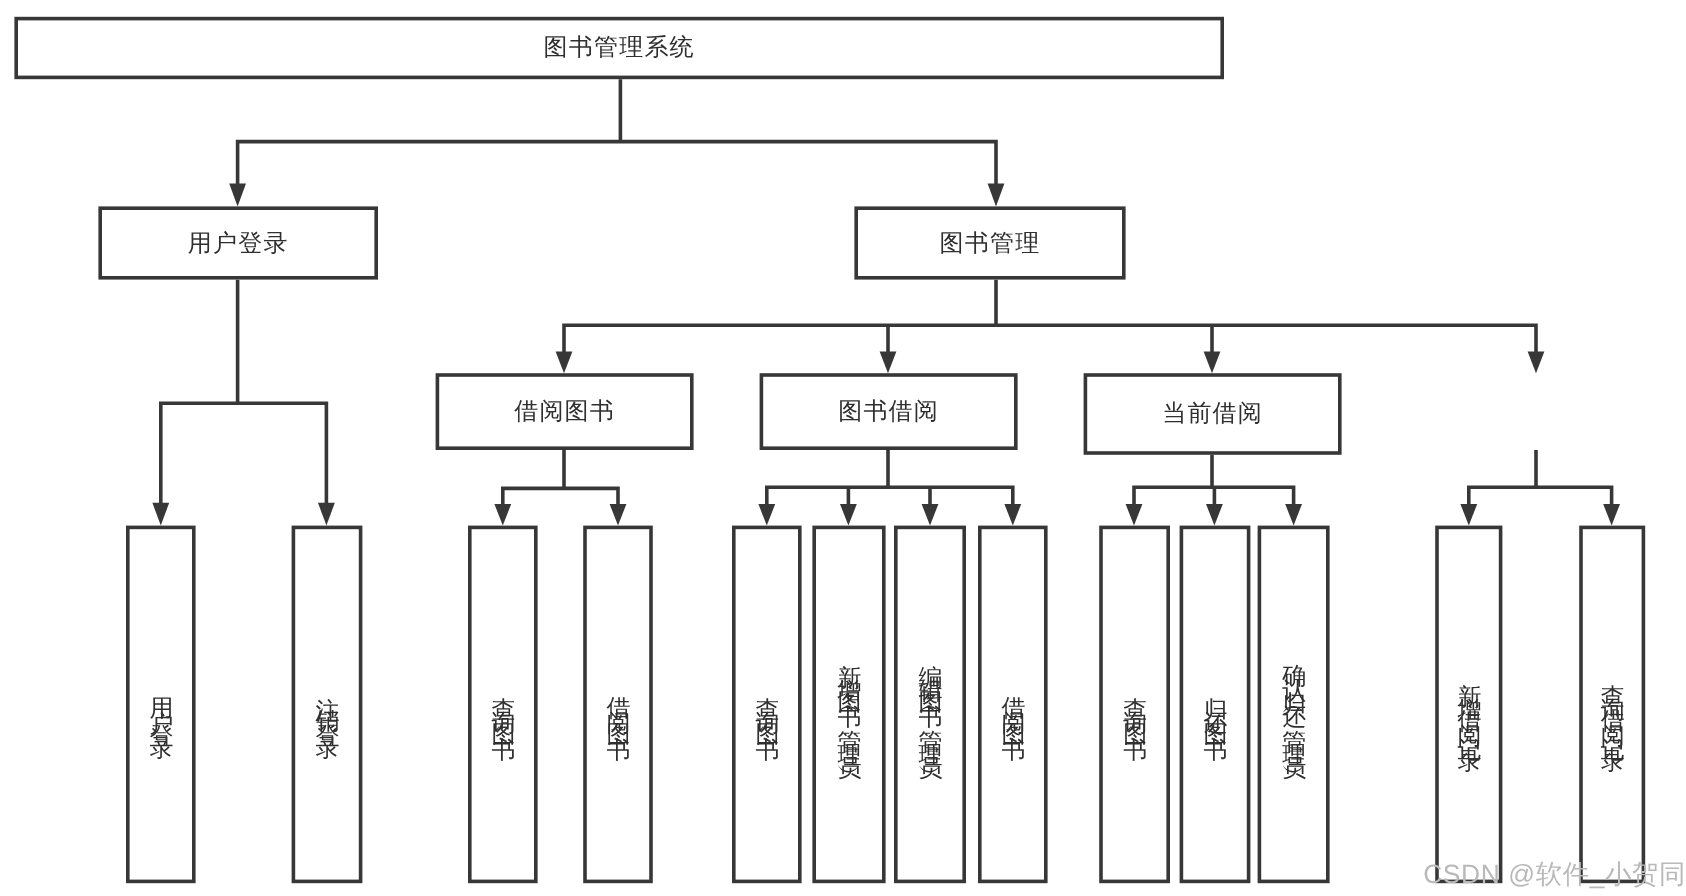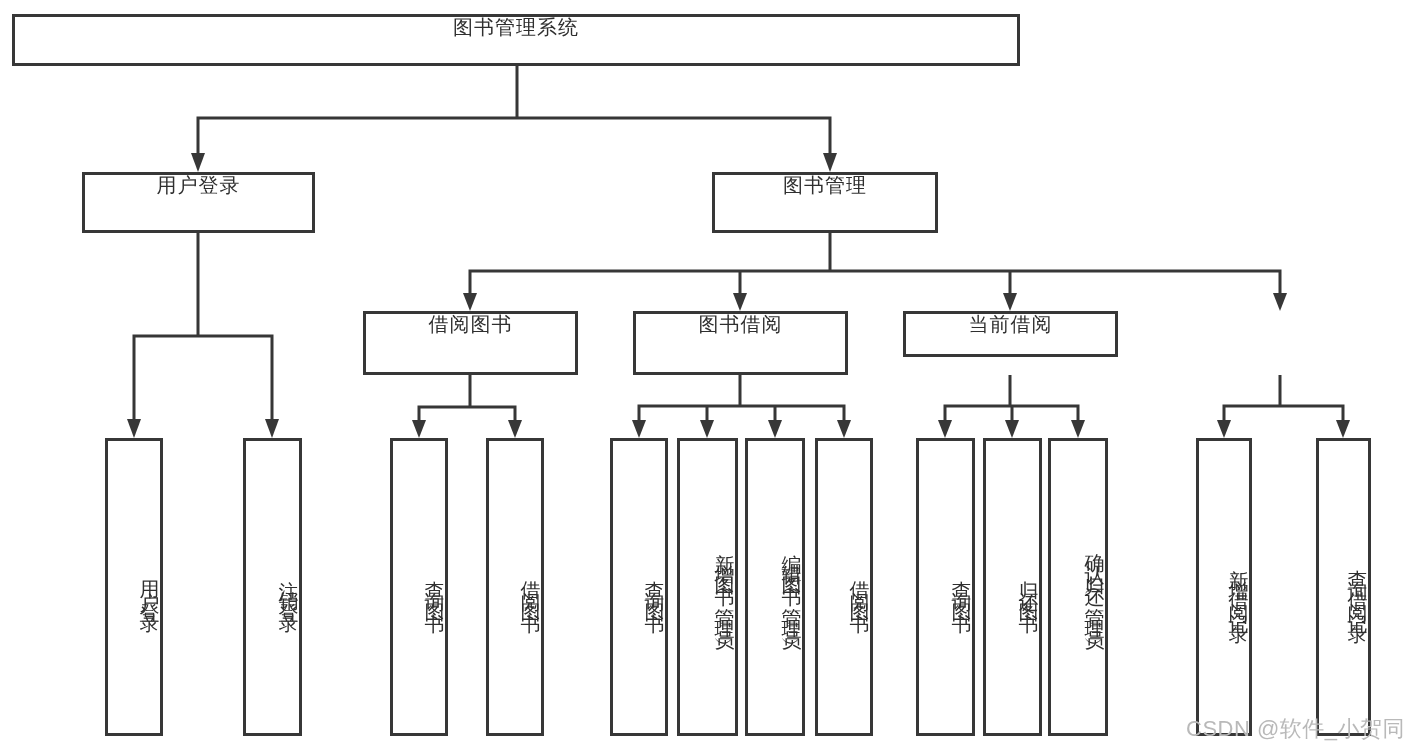--- a/index.html
+++ b/index.html
@@ -24,20 +24,21 @@
     width: 1405px; height: 747px;
     color: var(--color-line, #373737);
     pointer-events: none;
   }
   .node {
     position: absolute;
     border: 3px solid var(--color-line, #373737);
     background: #ffffff;
     color: var(--color-text, #2f2f2f);
     display: flex;
+    align-items: center;
     justify-content: center;
     font-size: 20px;
     letter-spacing: 1px;
     text-align: center;
     line-height: 1;
   }
   .node.v {
     writing-mode: vertical-rl;
     letter-spacing: 11px;
     font-size: 20px;
@@ -100,21 +101,21 @@
   <div class="node" style="left:712px;top:172px;width:226px;height:61px">
     <span>图书管理</span>
   </div>
 
   <div class="node" style="left:363px;top:311px;width:215px;height:64px">
     <span>借阅图书</span>
   </div>
   <div class="node" style="left:633px;top:311px;width:215px;height:64px">
     <span>图书借阅</span>
   </div>
-  <div class="node" style="left:903px;top:311px;width:215px;height:46px">
+  <div class="node" style="left:903px;top:311px;width:215px;height:68px">
     <span>当前借阅</span>
   </div>
 
   <div class="node v" style="left:105px;top:438px;width:58px;height:298px">
     <span>用户登录</span>
   </div>
   <div class="node v" style="left:243px;top:438px;width:59px;height:298px">
     <span>注销登录</span>
   </div>
 

